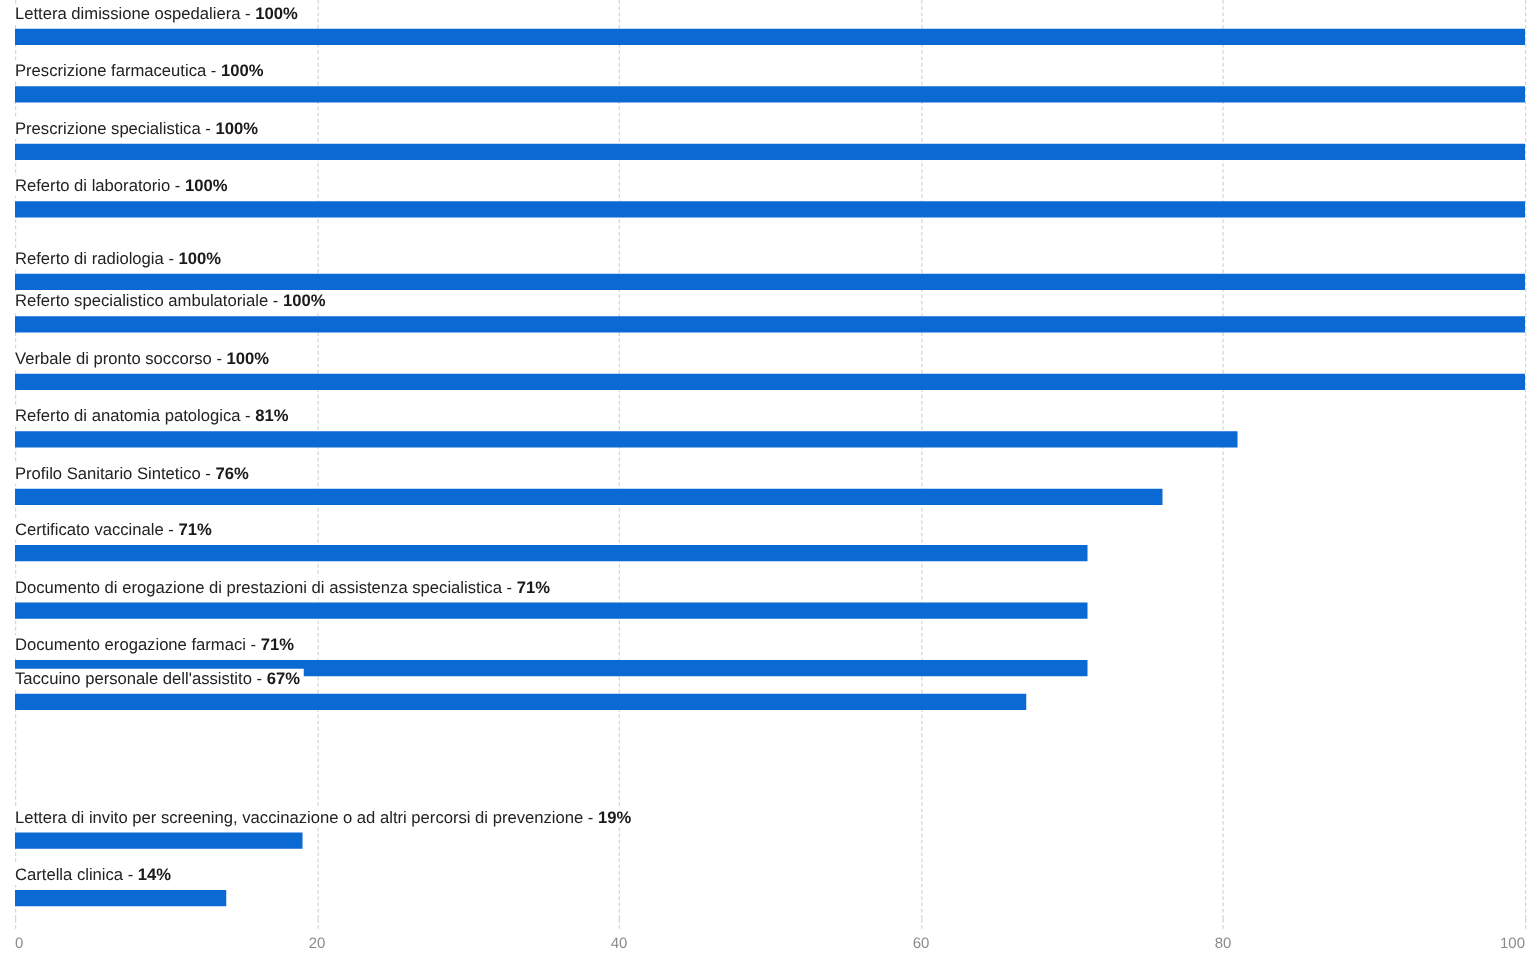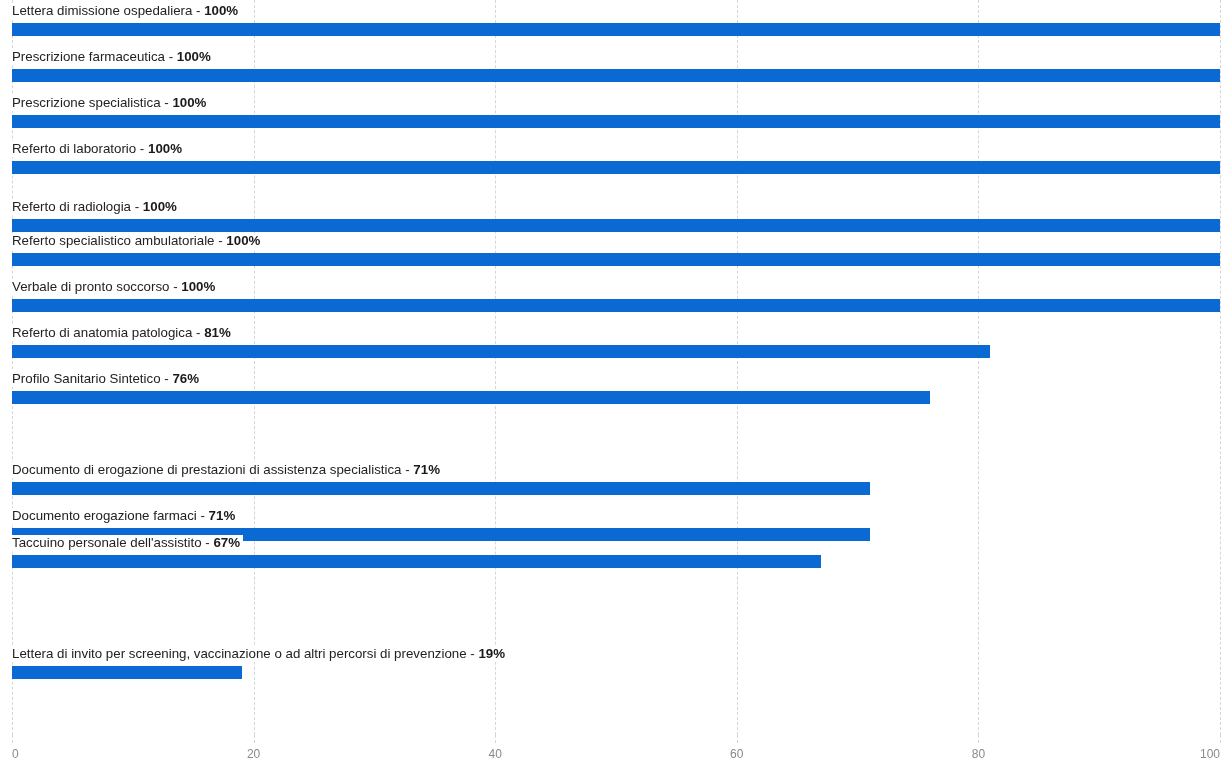--- a/index.html
+++ b/index.html
@@ -170,20 +170,26 @@
           <div class="bar-track">
             <div class="bar" style="width: 978.48px; background: rgb(11, 105, 212);"></div>
           </div>
         </div>
         <div class="row" style="top: 367.5px; height: 45.9375px;">
           <div class="row-label"><span>Profilo Sanitario Sintetico</span><span> - </span><span class="pct">76%</span></div>
           <div class="bar-track">
             <div class="bar" style="width: 918.08px; background: rgb(11, 105, 212);"></div>
           </div>
         </div>
+        <div class="row" style="top: 413.438px; height: 45.9375px;">
+          <div class="row-label"><span>Certificato vaccinale</span><span> - </span><span class="pct">71%</span></div>
+          <div class="bar-track">
+            <div class="bar" style="width: 857.68px; background: rgb(11, 105, 212);"></div>
+          </div>
+        </div>
         <div class="row" style="top: 459.375px; height: 45.9375px;">
           <div class="row-label"><span>Documento di erogazione di prestazioni di assistenza specialistica</span><span> - </span><span class="pct">71%</span></div>
           <div class="bar-track">
             <div class="bar" style="width: 857.68px; background: rgb(11, 105, 212);"></div>
           </div>
         </div>
         <div class="row" style="top: 505.312px; height: 45.9375px;">
           <div class="row-label"><span>Documento erogazione farmaci</span><span> - </span><span class="pct">71%</span></div>
           <div class="bar-track">
             <div class="bar" style="width: 857.68px; background: rgb(11, 105, 212);"></div>
@@ -192,20 +198,26 @@
         <div class="row" style="top: 532px; height: 45.9375px;">
           <div class="row-label"><span>Taccuino personale dell'assistito</span><span> - </span><span class="pct">67%</span></div>
           <div class="bar-track">
             <div class="bar" style="width: 809.36px; background: rgb(11, 105, 212);"></div>
           </div>
         </div>
         <div class="row" style="top: 643.125px; height: 45.9375px;">
           <div class="row-label"><span>Lettera di invito per screening, vaccinazione o ad altri percorsi di prevenzione</span><span> - </span><span class="pct">19%</span></div>
           <div class="bar-track">
             <div class="bar" style="width: 229.52px; background: rgb(11, 105, 212);"></div>
+          </div>
+        </div>
+        <div class="row" style="top: 689.062px; height: 45.9375px;">
+          <div class="row-label"><span>Cartella clinica</span><span> - </span><span class="pct">14%</span></div>
+          <div class="bar-track">
+            <div class="bar" style="width: 169.12px; background: rgb(11, 105, 212);"></div>
           </div>
         </div>
       </div>
   </div>
 
   <div class="axis" id="axis">
       <div class="tick-mark" style="left: 12px;"></div>
       <div class="tick-label" style="left: 12px; transform: translateX(0px);">0</div>
       <div class="tick-mark" style="left: 253.6px;"></div>
       <div class="tick-label" style="left: 253.6px;">20</div>

